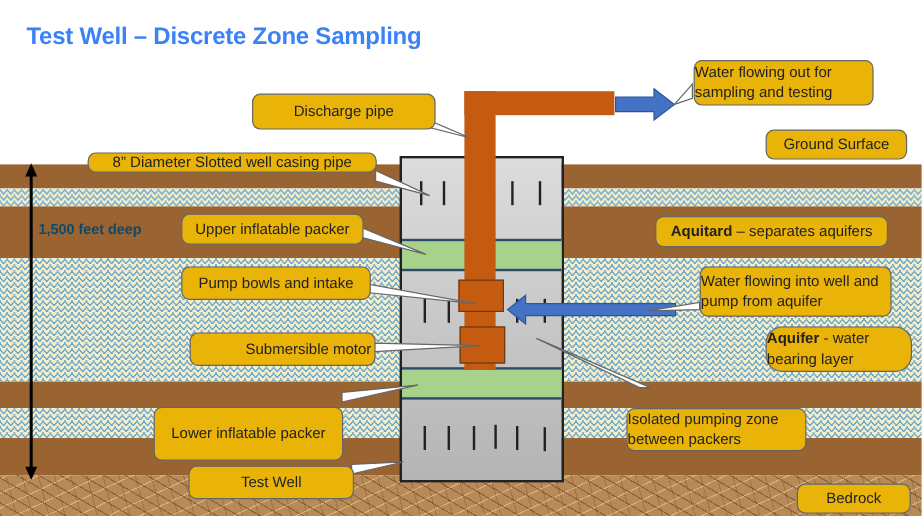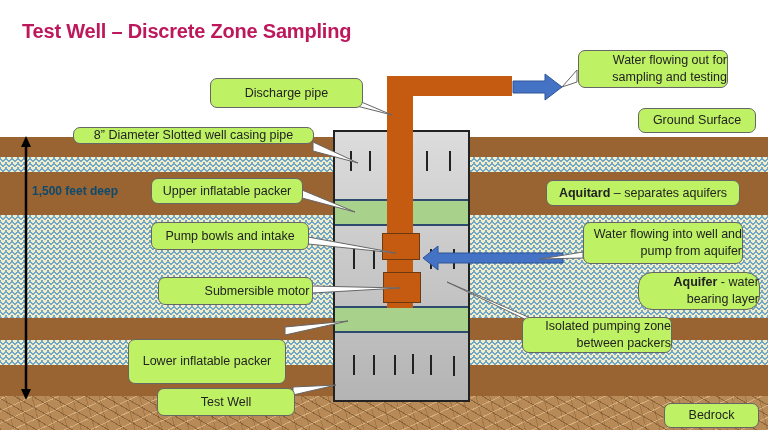--- a/index.html
+++ b/index.html
@@ -1,34 +1,34 @@
 <!DOCTYPE html>
 <html><head>
 <meta charset="utf-8">
 <style>
   html, body { margin:0; padding:0; }
   body { width:768px; height:430px; position:relative; overflow:hidden; background:#ffffff; font-family:"Liberation Sans", sans-serif; }
-  .title { position:absolute; left:22px; top:20px; font-size:20px; font-weight:bold; color:#be185d; letter-spacing:-0.2px; }
+  .title { position:absolute; left:22px; top:20px; font-size:20px; font-weight:bold; color:#3b82f6; letter-spacing:-0.2px; }
   .layer { position:absolute; left:0; width:768px; }
   .aquitard { background:#9a6332; }
   .aquifer {
     background-color:#f3ecc8;
     background-image:
       repeating-linear-gradient(45deg, transparent 0 2px, #6fa7c9 2px 3px, transparent 3px 5px),
       repeating-linear-gradient(-45deg, transparent 0 2px, #6fa7c9 2px 3px, transparent 3px 5px);
     background-size: 6px 5px;
   }
   .bedrock {
     background-color:#b88a57;
     background-image:
       repeating-linear-gradient(30deg, rgba(90,55,25,0.45) 0 1px, transparent 1px 9px),
       repeating-linear-gradient(-25deg, rgba(240,210,160,0.5) 0 1px, transparent 1px 11px),
       repeating-linear-gradient(75deg, rgba(120,80,40,0.35) 0 1px, transparent 1px 13px);
   }
-  .callout { position:absolute; background:#bef264; border:1px solid #666; border-radius:7px; font-size:12.5px; color:#222; text-align:right; line-height:17px; box-sizing:border-box; display:flex; align-items:center; justify-content:center; }
+  .callout { position:absolute; background:#eab308; border:1px solid #666; border-radius:7px; font-size:12.5px; color:#222; text-align:left; line-height:17px; box-sizing:border-box; display:flex; align-items:center; justify-content:center; }
   .callout b { font-weight:bold; }
   .bold { font-weight:normal; }
   .casing { position:absolute; left:333px; top:130px; width:137px; height:272px; border:2px solid #222; box-sizing:border-box;
     background:linear-gradient(180deg,#dcdcdc,#b4b4b4); }
   .packer { position:absolute; left:335px; width:133px; background:#a8d18c; border-top:2px solid #2e4a6e; border-bottom:2px solid #2e4a6e; box-sizing:border-box; }
   .slot { position:absolute; width:2px; height:20px; background:#222; }
   .pipe { position:absolute; background:#c55a11; }
   .pump { position:absolute; background:#c55a11; border:1px solid #6b3a12; box-sizing:border-box; }
   .depth-label { position:absolute; left:32px; top:184px; font-size:12px; font-weight:bold; color:#0c4a6e; }
   svg.overlay { position:absolute; left:0; top:0; }
@@ -127,21 +127,21 @@
 </div>
 <div class="callout" style="left:158px;top:277px;width:155px;height:28px;padding-left:43px;">
   <span>Submersible motor</span>
 </div>
 <div class="callout" style="left:638px;top:272px;width:122px;height:38px;border-radius:14px;">
   <span><b>Aquifer</b><span> - water bearing layer</span></span>
 </div>
 <div class="callout bold" style="left:128px;top:326px;width:158px;height:45px;margin-top:13px;">
   <span>Lower inflatable packer</span>
 </div>
-<div class="callout" style="left:522px;top:317px;width:150px;height:36px;">
+<div class="callout" style="left:522px;top:340px;width:150px;height:36px;">
   <span>Isolated pumping zone between packers</span>
 </div>
 <div class="callout bold" style="left:157px;top:388px;width:138px;height:28px;">
   <span>Test Well</span>
 </div>
 <div class="callout" style="left:664px;top:403px;width:95px;height:25px;">
   <span>Bedrock</span>
 </div>
 
 <div class="depth-label">1,500 feet deep</div>

